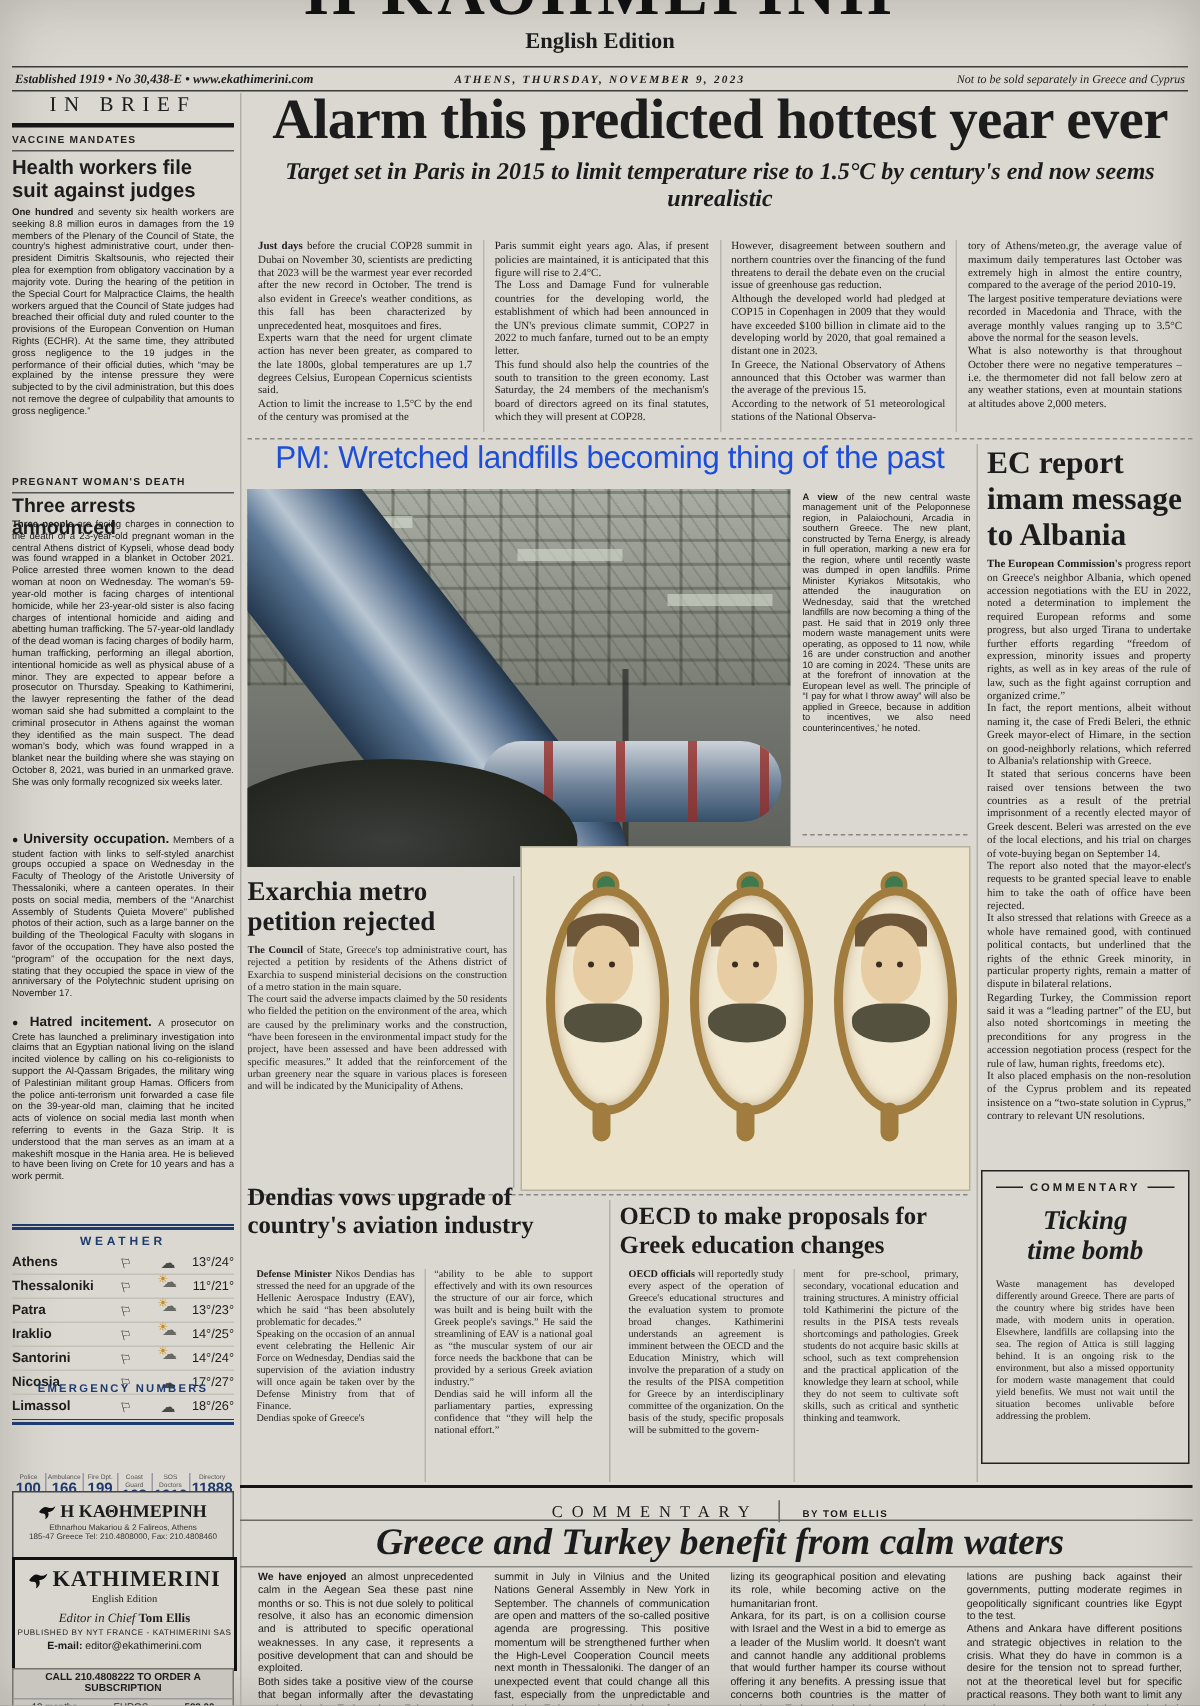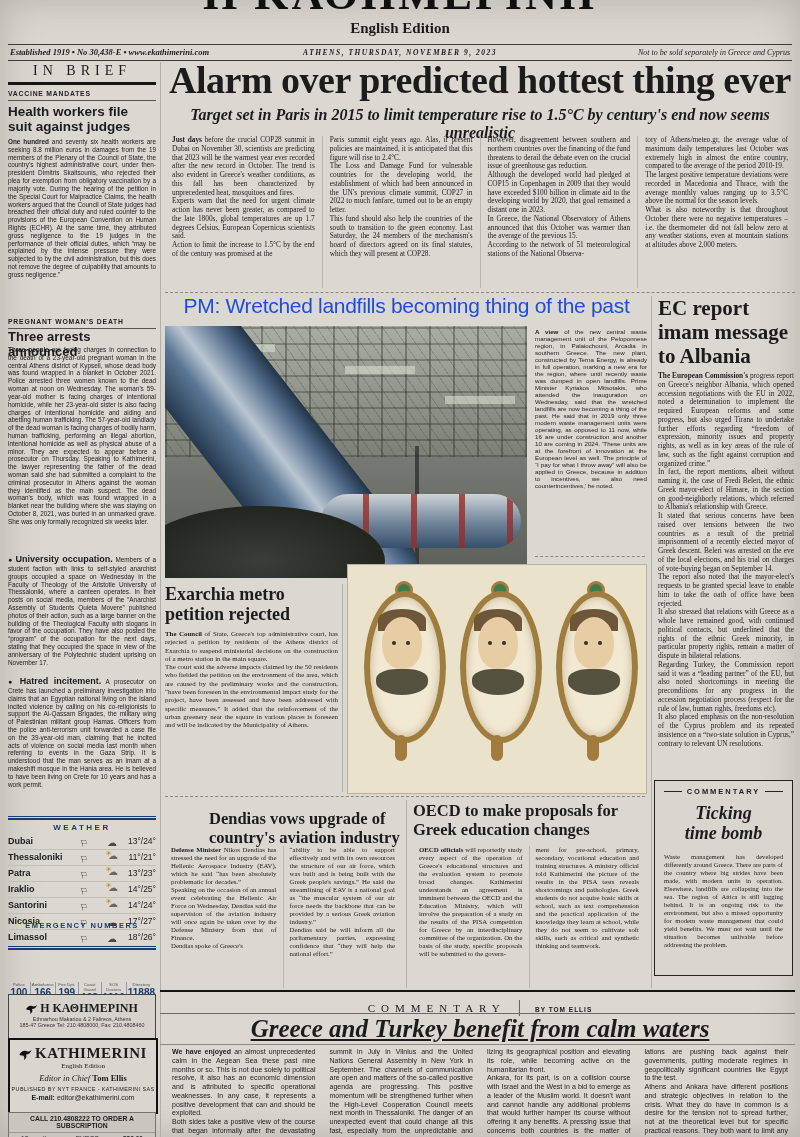--- a/index.html
+++ b/index.html
@@ -59,21 +59,21 @@
   .box2-pub{font:5.4px "Liberation Sans",sans-serif;letter-spacing:.4px;display:block;margin-top:3px;}
   .box2-mail{font:7px "Liberation Sans",sans-serif;display:block;margin-top:2px;}
   .subbar{position:absolute;left:8px;top:1112px;width:146px;height:25px;background:#c9c6bf;border:1px solid #77746e;overflow:hidden;}
   .sub1{font:700 6.8px "Liberation Sans",sans-serif;text-align:center;display:block;margin-top:2px;}
   .sub2{display:flex;justify-content:space-around;font:6.5px "Liberation Sans",sans-serif;margin-top:3px;border-top:1px solid #999;padding-top:2px;}
   .bird{display:inline-block;vertical-align:-2px;margin-right:3px;}
   
   .lead-h{left:160px;top:58px;width:640px;text-align:center;font:700 38px "Liberation Serif",serif;letter-spacing:-.5px;}
   .lead-sub{left:165px;top:106px;width:630px;text-align:center;font:italic 700 16px "Liberation Serif",serif;}
   .lead-cols{left:165px;top:136px;width:630px;height:152px;display:flex;overflow:hidden;}
-  .lead-col{flex:1;padding:0 7px;border-right:1px solid #b9b6af;font:7.3px/1.2 "Liberation Serif",serif;text-align:justify;}
+  .lead-col{flex:1;padding:0 7px;border-right:1px solid #b9b6af;font:7.3px/1.2 "Liberation Serif",serif;text-align:justify;margin-top:24px;}
   .lead-col:last-child{border-right:none;}
   
   .pm-h{left:165px;top:294px;width:483px;text-align:center;font:400 21px "Liberation Sans",sans-serif;letter-spacing:-.3px;color:#1d4ed8;}
   .photo{left:165px;top:326px;width:362px;height:252px;overflow:hidden;background:linear-gradient(#93978f,#5c5f59);}
   .ph-ceil{position:absolute;left:0;top:0;width:100%;height:52%;
      background:
        repeating-linear-gradient(90deg,rgba(35,40,35,.35) 0 2px,transparent 2px 24px),
        repeating-linear-gradient(0deg,rgba(35,40,35,.30) 0 2px,transparent 2px 16px),
        repeating-linear-gradient(55deg,rgba(30,34,30,.18) 0 1px,transparent 1px 9px),
        linear-gradient(#a9ada3,#7b7f75);}
@@ -114,21 +114,21 @@
   .edi-lab{display:flex;align-items:center;gap:5px;}
   .edi-lab::before,.edi-lab::after{content:"";flex:1;height:1px;background:#222;}
   .edi-lab span{font:700 7.5px "Liberation Sans",sans-serif;letter-spacing:2px;}
   .edi-t{text-align:center;font:italic 700 18px "Liberation Serif",serif;line-height:1.1;margin:8px 0 9px;}
   .edi-b{font:6.6px/1.22 "Liberation Serif",serif;text-align:justify;overflow:hidden;height:110px;}
   
   .com-lab{left:165px;top:998px;width:630px;text-align:center;}
   .com-lab .cw{font:400 11px "Liberation Serif",serif;letter-spacing:6px;}
   .com-lab .cb{font:700 6.5px "Liberation Sans",sans-serif;letter-spacing:1px;margin-left:14px;}
   .com-lab .sep{margin-left:12px;color:#444;}
-  .com-h{left:165px;top:1015px;width:630px;text-align:center;font:italic 700 25px "Liberation Serif",serif;text-decoration:underline;}
+  .com-h{left:165px;top:1015px;width:630px;text-align:center;font:italic 700 25px "Liberation Serif",serif;}
   .com-cols{left:165px;top:1048px;width:630px;height:89px;display:flex;overflow:hidden;}
   .com-col{flex:1;padding:0 7px;font:7px/1.25 "Liberation Sans",sans-serif;text-align:justify;}
 </style>
 </head>
 <body>
 
 <div id="page">
 
   <div class="abs logo-crop">
     <div class="logo-in">Η ΚΑΘΗΜΕΡΙΝΗ</div>
@@ -153,21 +153,21 @@
   <div class="kicker" style="top:318px;">PREGNANT WOMAN'S DEATH</div>
   <div class="bf-h pre" style="top:330px;font-size:13px;">Three arrests announced</div>
   <div class="bf-b pre" style="top:346px;height:202px;"><b class="bl-lab" style="font-size:6.4px">Three people</b><span> are facing charges in connection to the death of a 23-year-old pregnant woman in the central Athens district of Kypseli, whose dead body was found wrapped in a blanket in October 2021. Police arrested three women known to the dead woman at noon on Wednesday. The woman's 59-year-old mother is facing charges of intentional homicide, while her 23-year-old sister is also facing charges of intentional homicide and aiding and abetting human trafficking. The 57-year-old landlady of the dead woman is facing charges of bodily harm, human trafficking, performing an illegal abortion, intentional homicide as well as physical abuse of a minor. They are expected to appear before a prosecutor on Thursday. Speaking to Kathimerini, the lawyer representing the father of the dead woman said she had submitted a complaint to the criminal prosecutor in Athens against the woman they identified as the main suspect. The dead woman's body, which was found wrapped in a blanket near the building where she was staying on October 8, 2021, was buried in an unmarked grave. She was only formally recognized six weeks later.</span></div>
 
   <div class="bf-b pre" style="top:554px;height:118px;"><span class="bullet-dot">●</span> <b class="bl-lab">University occupation.</b><span> Members of a student faction with links to self-styled anarchist groups occupied a space on Wednesday in the Faculty of Theology of the Aristotle University of Thessaloniki, where a canteen operates. In their posts on social media, members of the “Anarchist Assembly of Students Quieta Movere” published photos of their action, such as a large banner on the building of the Theological Faculty with slogans in favor of the occupation. They have also posted the “program” of the occupation for the next days, stating that they occupied the space in view of the anniversary of the Polytechnic student uprising on November 17.</span></div>
   <div class="bf-b pre" style="top:676px;height:136px;"><span class="bullet-dot">●</span> <b class="bl-lab">Hatred incitement.</b><span> A prosecutor on Crete has launched a preliminary investigation into claims that an Egyptian national living on the island incited violence by calling on his co-religionists to support the Al-Qassam Brigades, the military wing of Palestinian militant group Hamas. Officers from the police anti-terrorism unit forwarded a case file on the 39-year-old man, claiming that he incited acts of violence on social media last month when referring to events in the Gaza Strip. It is understood that the man serves as an imam at a makeshift mosque in the Hania area. He is believed to have been living on Crete for 10 years and has a work permit.</span></div>
 
   <div class="bluebar" style="left:8px;top:816px;width:148px;"></div>
   <div class="w-title" style="top:823px;">WEATHER</div>
   <div class="w-row" style="top:833px;">
-      <span class="w-city">Dubai</span>
+      <span class="w-city">Athens</span>
       <span class="w-ic"><span class="ic-wind"></span></span>
       <span class="w-ic"><span class="ic-cloud"></span></span>
       <span class="w-t">13°/24°</span>
     </div>
   <div class="w-row" style="top:849px;">
       <span class="w-city">Thessaloniki</span>
       <span class="w-ic"><span class="ic-wind"></span></span>
       <span class="w-ic"><span class="ic-partly"></span></span>
       <span class="w-t">11°/21°</span>
     </div>
@@ -249,21 +249,21 @@
   </div>
   <div class="subbar">
     <span class="sub1">CALL 210.4808222 TO ORDER A SUBSCRIPTION</span>
     <div class="sub2">
       <span>12 months</span>
       <span>EUROS</span>
       <b>582.00</b>
     </div>
   </div>
 
-  <div class="abs lead-h">Alarm over predicted hottest thing ever</div>
+  <div class="abs lead-h">Alarm this predicted hottest year ever</div>
   <div class="abs lead-sub">Target set in Paris in 2015 to limit temperature rise to 1.5°C by century's end now seems unrealistic</div>
   <div class="abs lead-cols">
     <div class="lead-col pre"><b>Just days</b><span> before the crucial COP28 summit in Dubai on November 30, scientists are predicting that 2023 will be the warmest year ever recorded after the new record in October. The trend is also evident in Greece's weather conditions, as this fall has been characterized by unprecedented heat, mosquitoes and fires.
 Experts warn that the need for urgent climate action has never been greater, as compared to the late 1800s, global temperatures are up 1.7 degrees Celsius, European Copernicus scientists said.
 Action to limit the increase to 1.5°C by the end of the century was promised at the</span></div>
     <div class="lead-col pre">Paris summit eight years ago. Alas, if present policies are maintained, it is anticipated that this figure will rise to 2.4°C.
 The Loss and Damage Fund for vulnerable countries for the developing world, the establishment of which had been announced in the UN's previous climate summit, COP27 in 2022 to much fanfare, turned out to be an empty letter.
 This fund should also help the countries of the south to transition to the green economy. Last Saturday, the 24 members of the mechanism's board of directors agreed on its final statutes, which they will present at COP28.</div>
     <div class="lead-col pre">However, disagreement between southern and northern countries over the financing of the fund threatens to derail the debate even on the crucial issue of greenhouse gas reduction.
 Although the developed world had pledged at COP15 in Copenhagen in 2009 that they would have exceeded $100 billion in climate aid to the developing world by 2020, that goal remained a distant one in 2023.
@@ -339,21 +339,21 @@
       <div class="m-face"></div>
       <div class="m-eye" style="left:28px;"></div>
       <div class="m-eye" style="left:42px;"></div>
       <div class="m-collar"></div>
       <div class="m-handle"></div>
     </div>
   </div>
 
   <div class="dash" style="left:165px;top:796px;width:480px;"></div>
 
-  <div class="st-h pre" style="left:165px;top:810px;width:235px;margin-left:44px;">Dendias vows upgrade of
+  <div class="st-h pre" style="left:165px;top:789px;width:235px;">Dendias vows upgrade of
 country's aviation industry</div>
   <div class="two-col" style="left:165px;top:846px;width:236px;">
     <div class="tc pre"><b>Defense Minister</b><span> Nikos Dendias has stressed the need for an upgrade of the Hellenic Aerospace Industry (EAV), which he said “has been absolutely problematic for decades.”
 Speaking on the occasion of an annual event celebrating the Hellenic Air Force on Wednesday, Dendias said the supervision of the aviation industry will once again be taken over by the Defense Ministry from that of Finance.
 Dendias spoke of Greece's</span></div>
     <div class="tc pre">“ability to be able to support effectively and with its own resources the structure of our air force, which was built and is being built with the Greek people's savings.” He said the streamlining of EAV is a national goal as “the muscular system of our air force needs the backbone that can be provided by a serious Greek aviation industry.”
 Dendias said he will inform all the parliamentary parties, expressing confidence that “they will help the national effort.”</div>
   </div>
 
   <div class="vr" style="left:406px;top:800px;height:188px;"></div>

